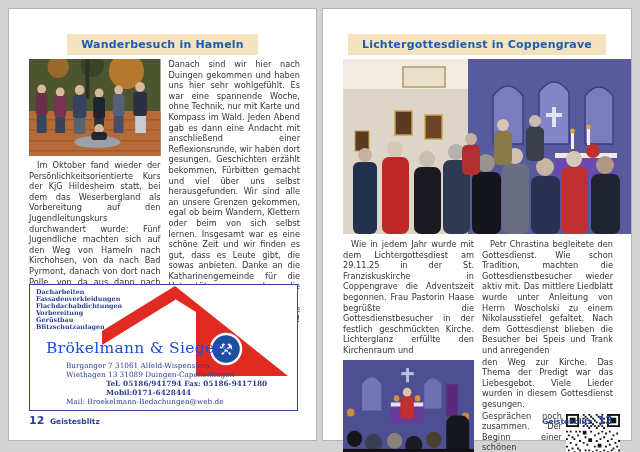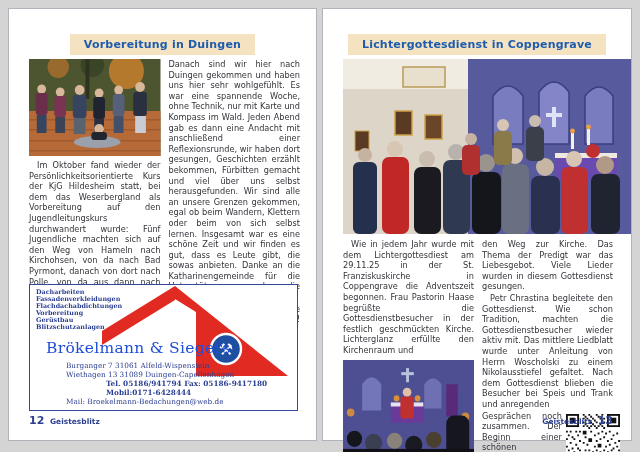--- a/index.html
+++ b/index.html
@@ -77,21 +77,21 @@
   .qr { width:54px; height:56px; flex:none; margin-top:2px; }
 </style>
 </head>
 <body>
 
 <div class="canvas">
 
   <div class="page page-left">
 
     <div class="titlewrap">
-      <div class="titlebar">Vorbereitung in Duingen</div>
+      <div class="titlebar">Wanderbesuch in Hameln</div>
     </div>
 
     <div class="cols">
       <div class="col">
 
         <svg class="photo photo1" viewBox="0 0 135 97" preserveAspectRatio="none">
           <rect width="135" height="97" fill="#4c5430"></rect>
           <circle cx="100" cy="12" r="18" fill="#c8802e" opacity="0.85"></circle>
           <circle cx="30" cy="8" r="11" fill="#b9752c" opacity="0.7"></circle>
           <circle cx="65" cy="6" r="12" fill="#3a4426"></circle>
@@ -246,22 +246,22 @@
             <circle cx="54" cy="80" r="8" fill="#8a8278"></circle>
               <circle cx="74" cy="84" r="9" fill="#1a1a22"></circle>
             <circle cx="95" cy="79" r="8" fill="#4a4030"></circle>
               <rect x="108" y="55" width="24" height="40" rx="8" fill="#15161e"></rect>
             <rect x="0" y="88" width="137" height="7" fill="#101016"></rect>
           </g>
         </svg>
       </div>
 
       <div class="col">
+        <p class="body indent">Petr Chrastina begleitete den Gottesdienst. Wie schon Tradition, machten die Gottesdienstbesucher wieder aktiv mit. Das mittlere Liedblatt wurde unter Anleitung von Herrn Woscholski zu einem Nikolausstiefel gefaltet. Nach dem Gottesdienst blieben die Besucher bei Speis und Trank und anregenden</p>
         <p class="body">den Weg zur Kirche. Das Thema der Predigt war das Liebesgebot. Viele Lieder wurden in diesem Gottesdienst gesungen.</p>
-        <p class="body indent">Petr Chrastina begleitete den Gottesdienst. Wie schon Tradition, machten die Gottesdienstbesucher wieder aktiv mit. Das mittlere Liedblatt wurde unter Anleitung von Herrn Woscholski zu einem Nikolausstiefel gefaltet. Nach dem Gottesdienst blieben die Besucher bei Speis und Trank und anregenden</p>
         <div class="wraprow">
           <p class="body wraptext"><span>Gesprächen noch zusammen. Der Beginn einer schönen vorweihnachtlichen Zeit.</span> </p>
 
           <svg class="qr" viewBox="0 0 29 29">
             <rect width="29" height="29" fill="#ffffff"></rect>
             <g fill="#111111">
               <rect x="0" y="0" width="7" height="7"></rect>
                 <rect x="1" y="1" width="5" height="5" fill="#ffffff"></rect>
                 <rect x="2" y="2" width="3" height="3"></rect>
               <rect x="22" y="0" width="7" height="7"></rect>

